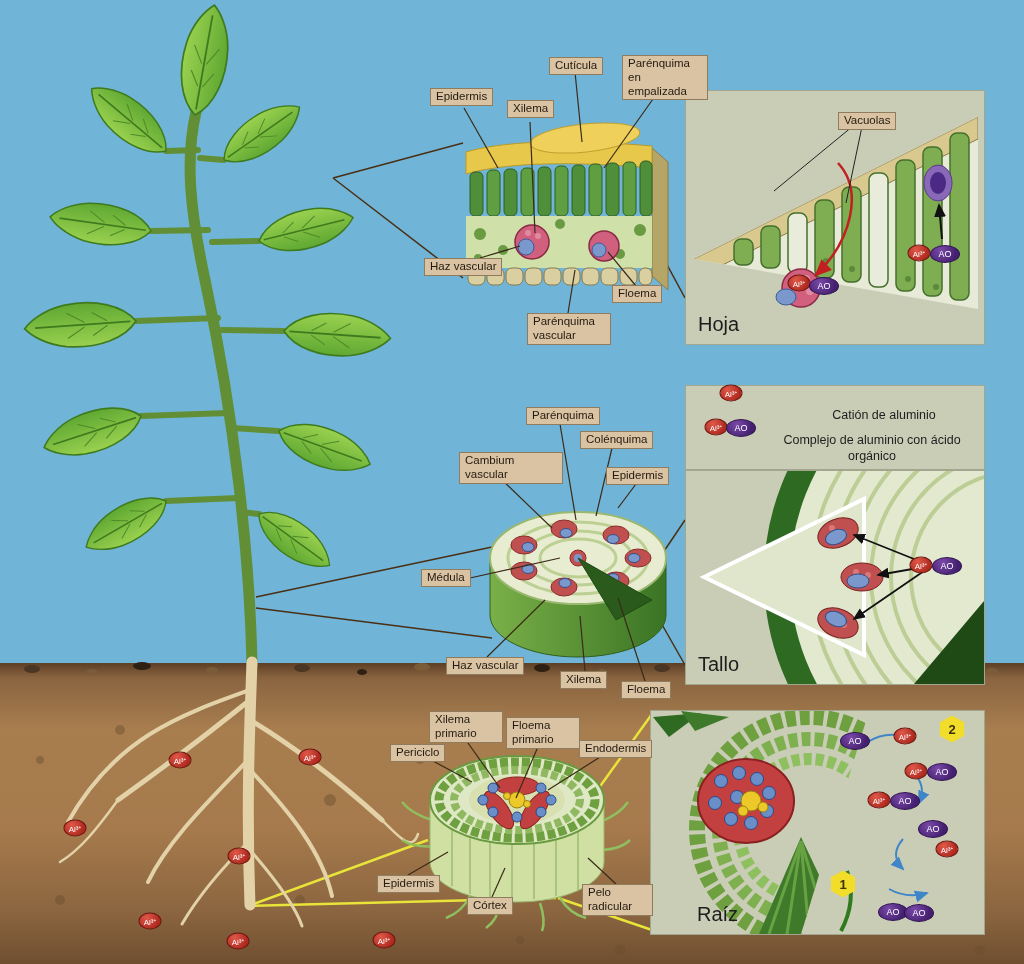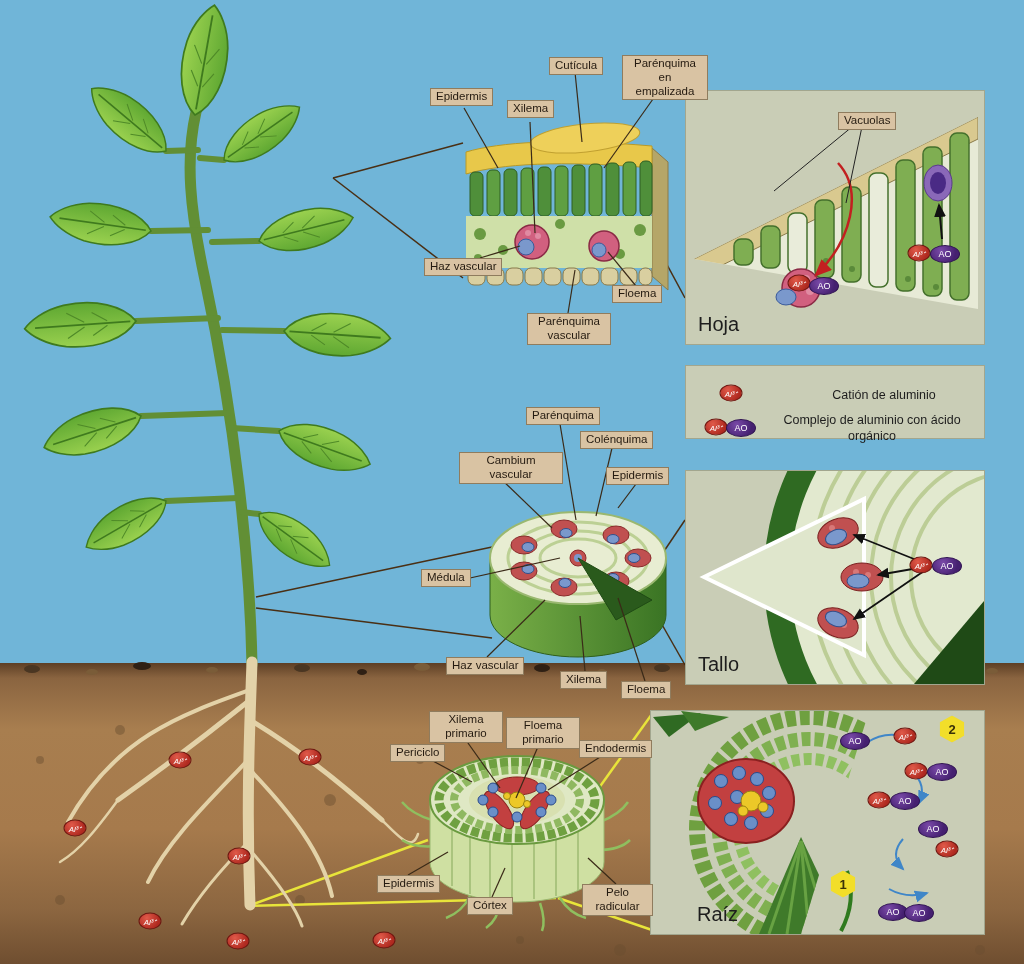--- a/index.html
+++ b/index.html
@@ -4,28 +4,28 @@
 <style>
   * { margin:0; padding:0; box-sizing:border-box; }
   body { font-family:"Liberation Sans", sans-serif; background:#444; }
   #stage { position:relative; width:1024px; height:964px; overflow:hidden; background:#70b5d8; }
   #soil { position:absolute; left:0; top:663px; width:1024px; height:301px;
           background:linear-gradient(180deg,#5d3f25 0%,#8a6440 5%,#a87e4f 22%,#a67a4c 55%,#8c6640 82%,#6f4e30 100%); }
   .layer { position:absolute; left:0; top:0; }
   .panel { position:absolute; background:#c9cdb6; border:1px solid #a2a68e; z-index:10; }
   .panel-title { position:absolute; font-size:20px; color:#1d1d1d; z-index:12; }
   .label { position:absolute; background:#d9c3a3; border:1px solid #8f7c5e; color:#241a10;
-           font-size:11.5px; line-height:1.2; padding:1px 5px; text-align:center;
+           font-size:11.5px; line-height:1.2; padding:1px 5px; text-align:left;
            white-space:nowrap; z-index:30; }
   .label.wrap { white-space:normal; }
   .al { position:absolute; width:23px; height:17px; border-radius:50%;
         background:radial-gradient(circle at 35% 30%, #e05a4a, #b02a20 70%);
         border:1px solid #6f1610; color:#fff; font-size:8px;
         display:flex; align-items:center; justify-content:center;
-        transform:translate(-50%,-50%); z-index:40;font-style:italic; }
+        transform:translate(-50%,-50%); z-index:40; }
   .ao { position:absolute; width:30px; height:18px; border-radius:50%;
         background:radial-gradient(circle at 35% 30%, #7a4aa8, #452070 70%);
         border:1px solid #2e1150; color:#fff; font-size:9px;
         display:flex; align-items:center; justify-content:center;
         transform:translate(-50%,-50%); z-index:40; }
   .hex { position:absolute; width:27px; height:27px; background:#f2de2a;
          clip-path:polygon(50% 0,95% 25%,95% 75%,50% 100%,5% 75%,5% 25%);
          color:#3a3208; font-size:13px; font-weight:bold;
          display:flex; align-items:center; justify-content:center;
          transform:translate(-50%,-50%); z-index:41; filter:drop-shadow(0 0 1px #7a6a10); }
@@ -323,21 +323,21 @@
       <ellipse cx="252" cy="92" rx="14" ry="18" fill="#8a68b8" stroke="#5a3a8a"></ellipse>
       <ellipse cx="252" cy="92" rx="8" ry="11" fill="#4a2a85"></ellipse>
       <line x1="256" y1="148" x2="253" y2="114" stroke="#111" stroke-width="2" marker-end="url(#hj-ah)"></line>
       <path d="M152,72 C178,100 165,150 130,184" fill="none" stroke="#c22020" stroke-width="2.5" marker-end="url(#hj-red)"></path>
       <line x1="178" y1="26" x2="88" y2="100" stroke="#222" stroke-width="1"></line>
       <line x1="178" y1="26" x2="160" y2="112" stroke="#222" stroke-width="1"></line>
     </svg>
     <div class="panel-title" style="left:12px; bottom:8px;">Hoja</div>
   </div>
 
-  <div class="panel" style="left:685px; top:365px; width:300px; height:74px;">
+  <div class="panel" style="left:685px; top:385px; width:300px; height:85px;">
     <div class="legend-text" style="left:108px; top:21px; width:180px;">Catión de aluminio</div>
     <div class="legend-text" style="left:80px; top:46px; width:212px;">Complejo de aluminio con ácido orgánico</div>
   </div>
 
   <div class="panel" style="left:650px; top:710px; width:335px; height:225px;">
     <svg width="333" height="223" viewBox="0 0 333 223">
       <defs>
         <clipPath id="rw">
             <polygon points="0,0 218,0 150,223 0,223"></polygon>
           </clipPath>

